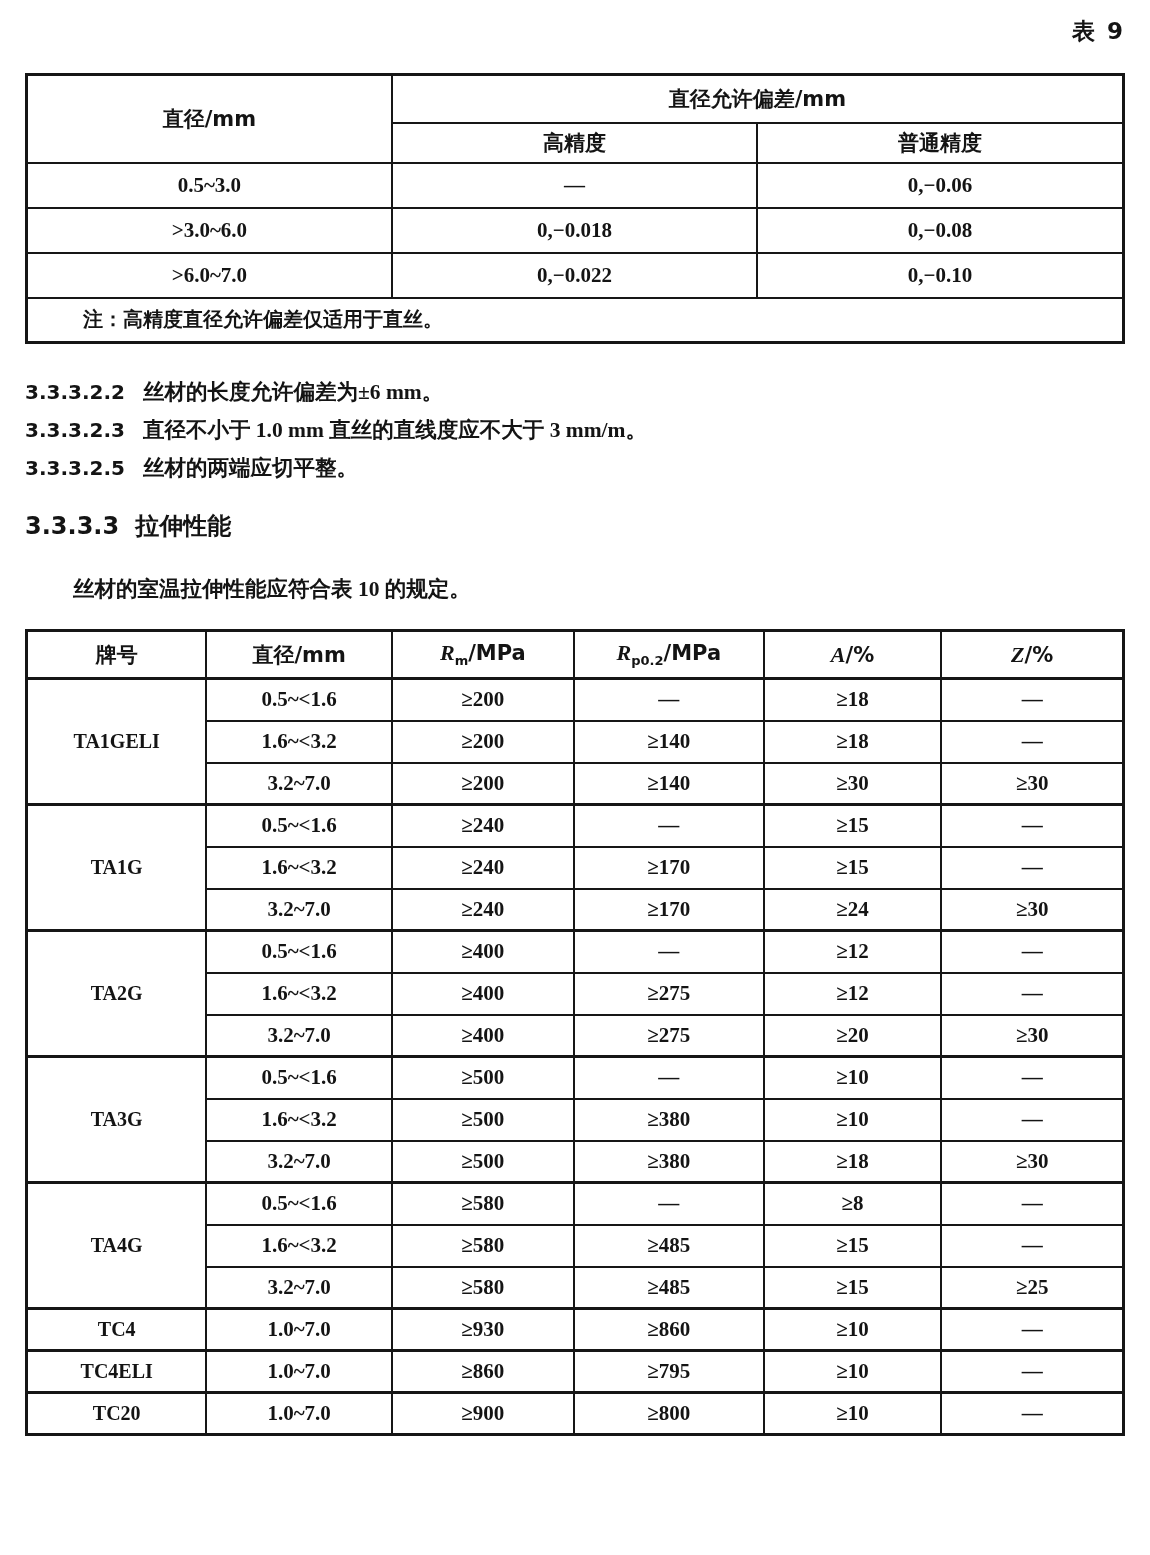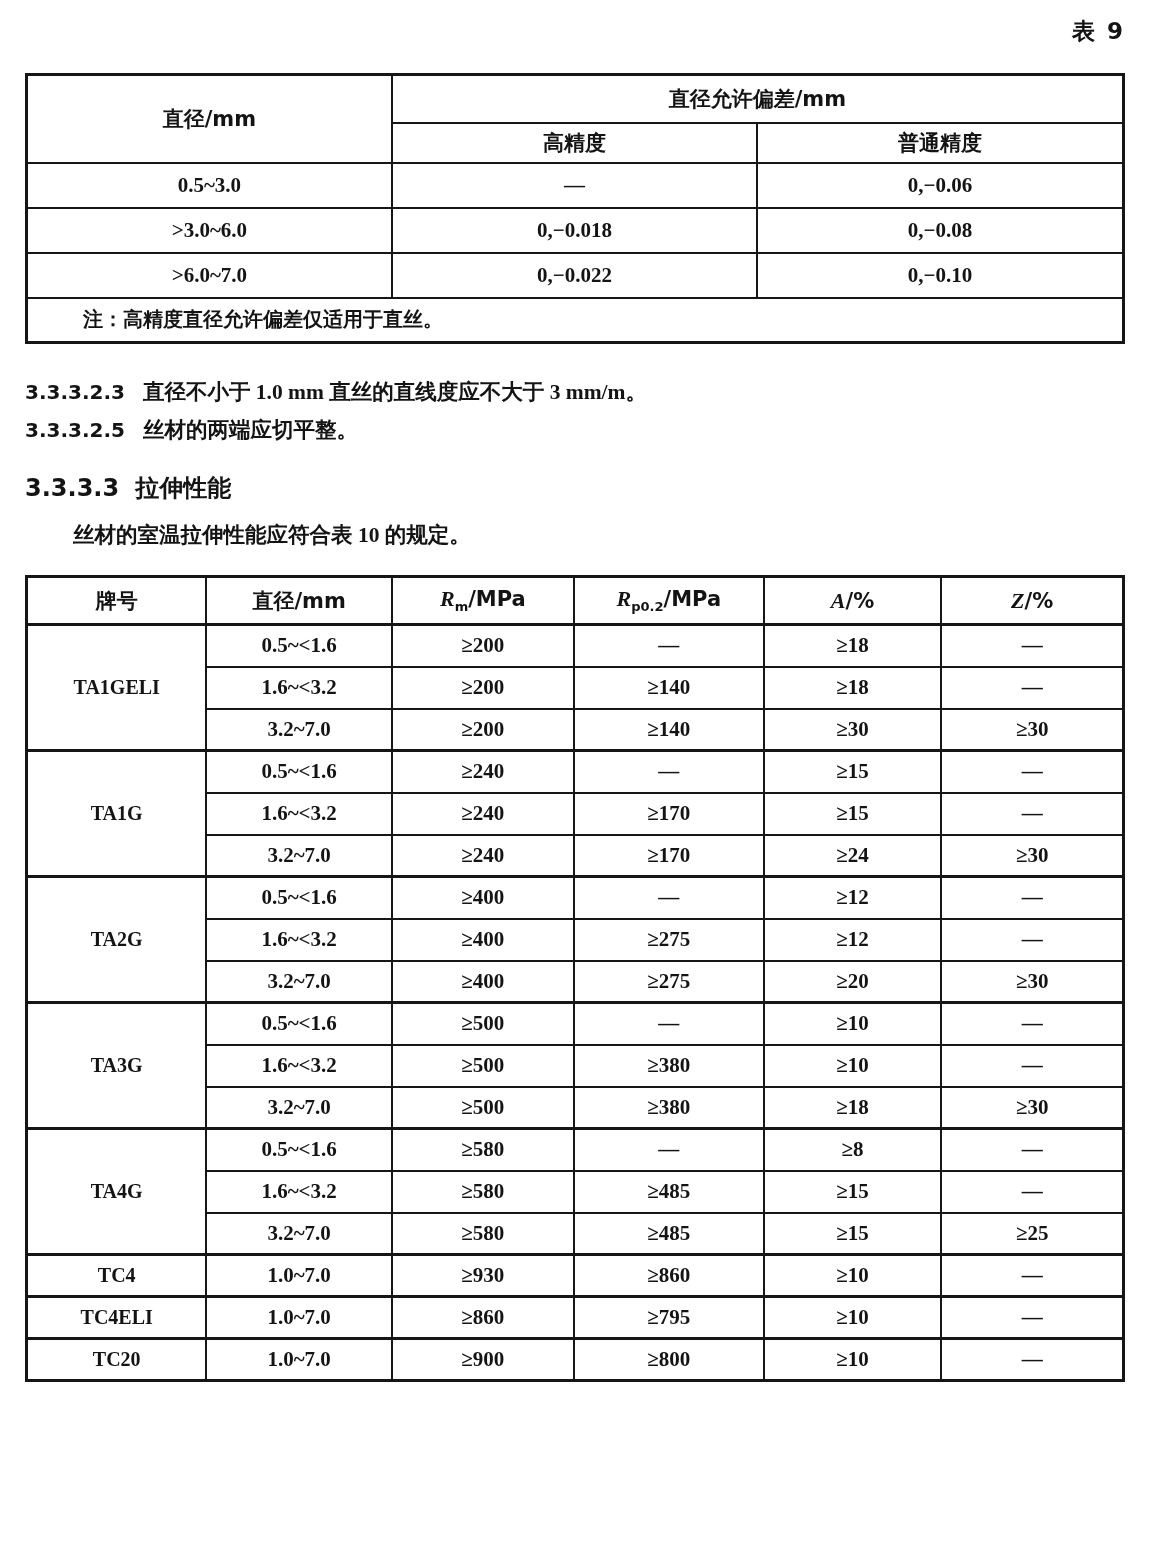--- a/index.html
+++ b/index.html
@@ -71,21 +71,21 @@
 
   .sec-head {
     margin-top:28px;
     font-size:24px;
     font-weight:700;
     font-family:"DejaVu Sans","Liberation Sans",sans-serif;
   }
   .sec-head .txt { margin-left:16px; }
 
   .intro {
-    margin-top:16px;
+    margin-top:32px;
     padding-left:48px;
     font-size:21.5px;
     font-weight:600;
   }
 
   .t10-title { margin-top:32px; }
 
   
   .t10 { margin-top:26px; }
   .t10 .h { height:48px; }
@@ -135,20 +135,23 @@
         <td>0,−0.022</td>
         <td>0,−0.10</td>
       </tr>
       <tr class="noterow">
         <td colspan="3" class="note">注：高精度直径允许偏差仅适用于直丝。</td>
       </tr>
     </tbody>
   </table>
 
   <div class="clauses">
+    <p class="clause">
+      <span class="num">3.3.3.2.2</span><span class="txt">丝材的长度允许偏差为±6 mm。</span>
+    </p>
     <p class="clause">
       <span class="num">3.3.3.2.3</span><span class="txt">直径不小于 1.0 mm 直丝的直线度应不大于 3 mm/m。</span>
     </p>
     <p class="clause">
       <span class="num">3.3.3.2.5</span><span class="txt">丝材的两端应切平整。</span>
     </p>
   </div>
 
   <div class="sec-head">
     <span class="num">3.3.3.3</span><span class="txt">拉伸性能</span>

